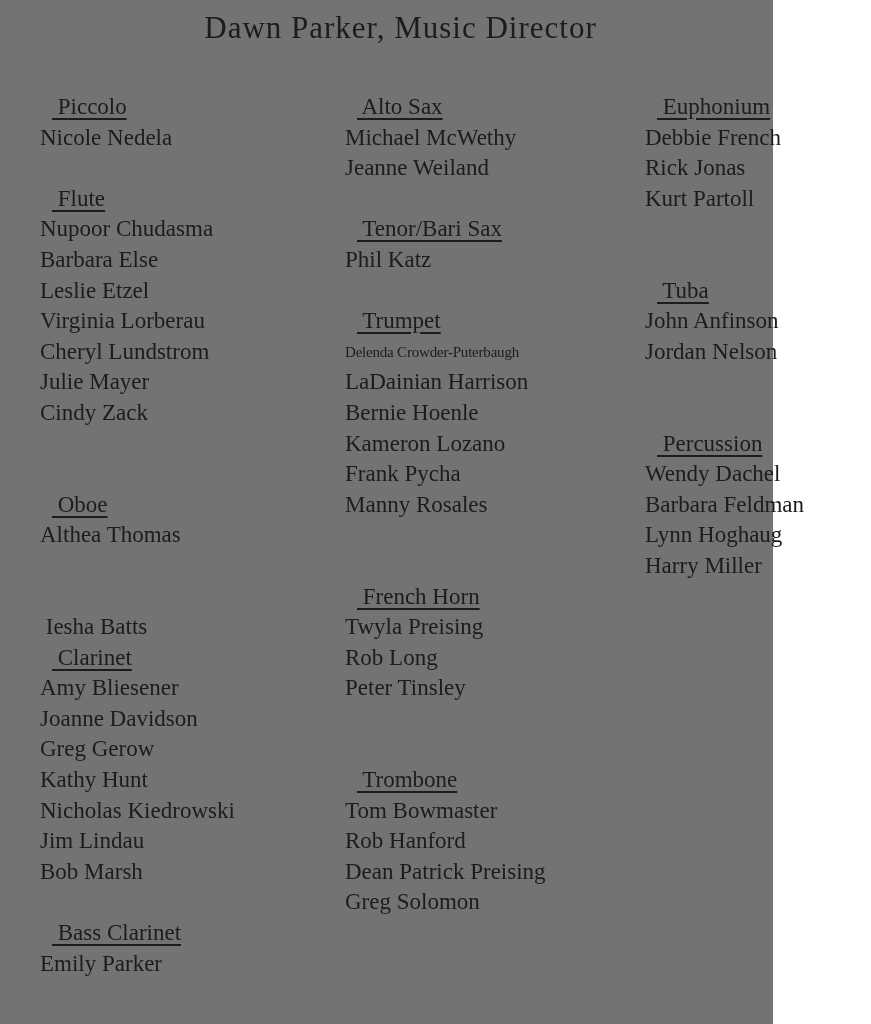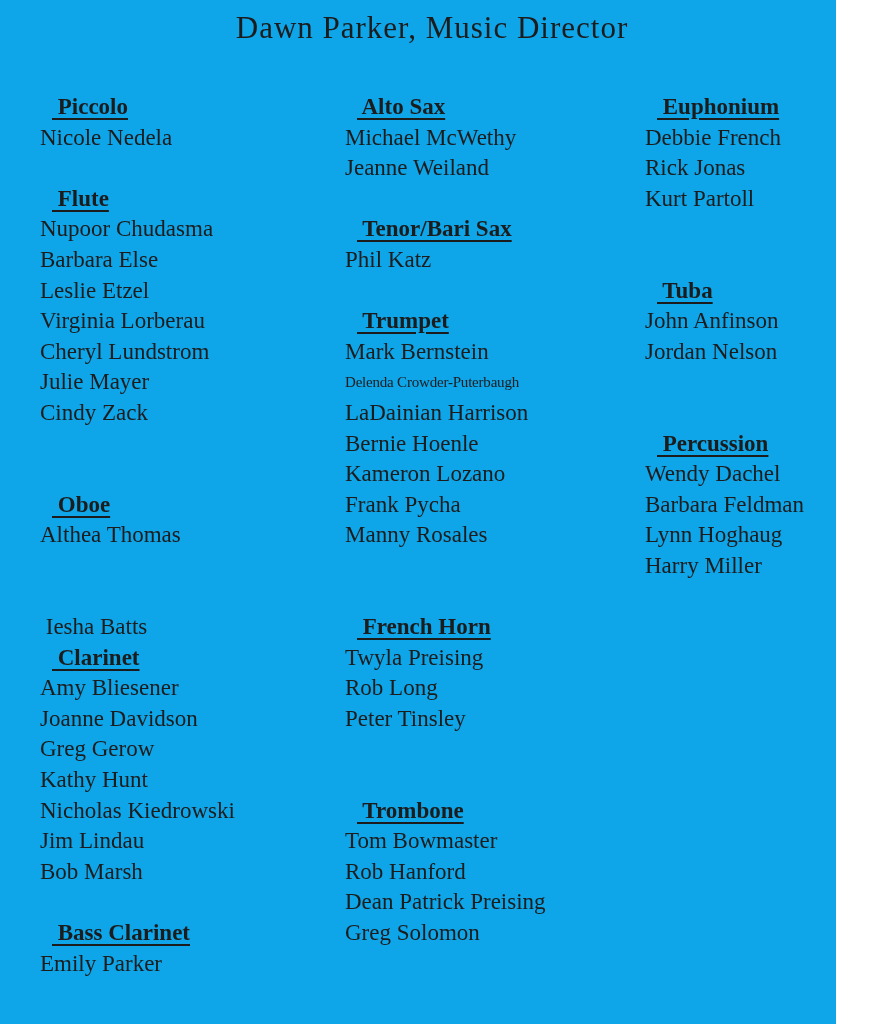--- a/index.html
+++ b/index.html
@@ -9,23 +9,23 @@
   }
   body {
     width: 871px;
     height: 1024px;
     overflow: hidden;
     font-family: "Liberation Serif", "DejaVu Serif", serif;
     color: #1c1c1c;
   }
   .page {
     position: relative;
-    width: 836px;
+    width: 773px;
     height: 1024px;
-    background: #0ea5e9;
+    background: #737373;
   }
   .doc-title {
     margin: 0;
     padding-top: 10px;
     font-size: 31px;
     font-weight: 400;
     text-align: center;
     letter-spacing: 1px;
     position: relative;
     left: 14px;
@@ -45,21 +45,21 @@
   .section { margin: 0; }
   .gap-0 { margin-top: 0; }
   .gap-1 { margin-top: 30.6px; }
   .gap-2 { margin-top: 61.2px; }
 
   .row {
     font-size: 23px;
     line-height: 30.6px;
     white-space: pre;
   }
-  .section-header { padding-left: 12px; font-weight: bold; }
+  .section-header { padding-left: 12px; }
   .section-header .u {
     text-decoration: underline;
     text-decoration-thickness: 1.6px;
     text-underline-offset: 4px;
   }
   .member.fit {
     font-size: 15px;
     letter-spacing: -0.2px;
   }
 </style>
@@ -109,21 +109,20 @@
           <div class="row section-header"><span class="u"> Alto Sax</span></div>
           <div class="row member">Michael McWethy</div>
           <div class="row member">Jeanne Weiland</div>
         </div>
         <div class="section gap-1">
           <div class="row section-header"><span class="u"> Tenor/Bari Sax</span></div>
           <div class="row member">Phil Katz</div>
         </div>
         <div class="section gap-1">
           <div class="row section-header"><span class="u"> Trumpet</span></div>
-          <div class="row member">Mark Bernstein</div>
           <div class="row member fit">Delenda Crowder-Puterbaugh</div>
           <div class="row member">LaDainian Harrison</div>
           <div class="row member">Bernie Hoenle</div>
           <div class="row member">Kameron Lozano</div>
           <div class="row member">Frank Pycha</div>
           <div class="row member">Manny Rosales</div>
         </div>
         <div class="section gap-2">
           <div class="row section-header"><span class="u"> French Horn</span></div>
           <div class="row member">Twyla Preising</div>

